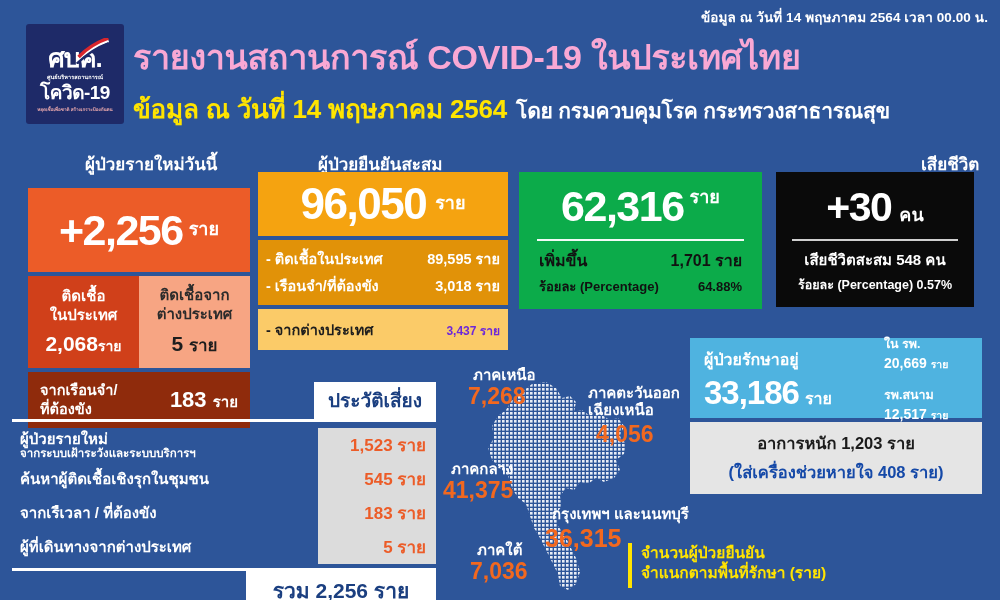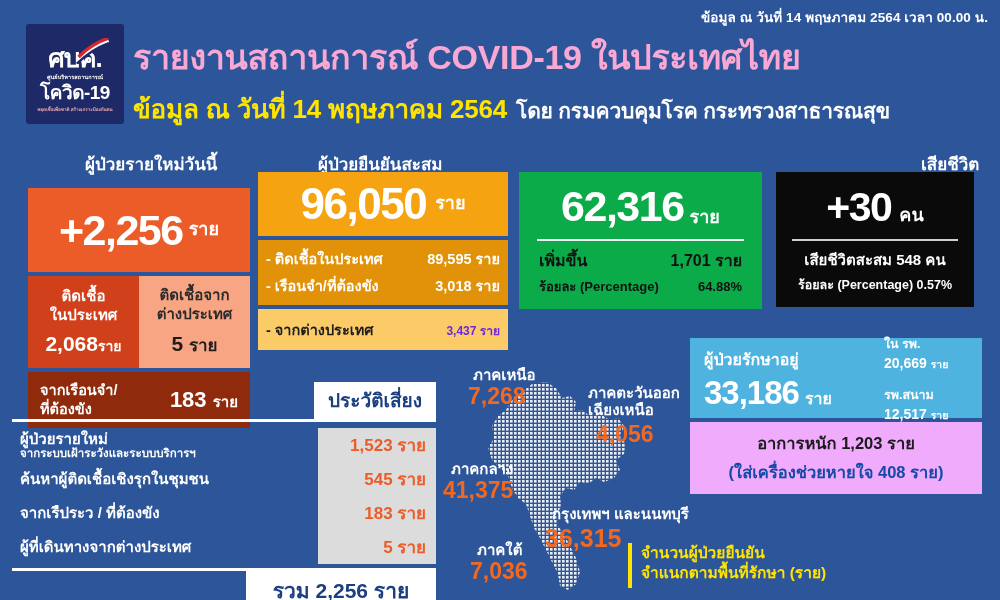--- a/index.html
+++ b/index.html
@@ -79,21 +79,21 @@
   .c2 .rows .r { display:flex; align-items:baseline; color:#fff; font-size:14.5px; font-weight:900; }
   .c2 .rows .r .t { flex:1; white-space:nowrap; }
   .c2 .rows .r .v { white-space:nowrap; }
   .c2 .rows .r + .r { margin-top:4px; }
   .c2 .abroad { margin-top:4px; background:#fbcb68; padding:9px 8px; display:flex; align-items:baseline; }
   .c2 .abroad .t { flex:1; color:#1d1d1d; font-size:14.5px; font-weight:900; }
   .c2 .abroad .v { color:#6d28d9; font-size:12px; font-weight:900; }
 
   
   .c3 { position:absolute; left:519px; top:172px; width:243px; background:#0cab4a; padding:10px 14px 12px 14px; }
-  .c3 .big { display:flex; align-items:flex-end; justify-content:center; gap:6px; }
+  .c3 .big { display:flex; align-items:flex-start; justify-content:center; gap:6px; }
   .c3 .big .n { color:#fff; font-size:43px; font-weight:900; letter-spacing:-1.5px; }
   .c3 .big .u { color:#fff; font-size:18px; font-weight:900; }
   .c3 .rule { height:2px; background:#ffffff; margin:8px 4px 7px 4px; opacity:.95; }
   .c3 .r { display:flex; align-items:baseline; color:#111; font-weight:900; padding:0 6px; }
   .c3 .r .t { flex:1; }
   .c3 .r1 { font-size:16px; }
   .c3 .r2 { font-size:13px; margin-top:3px; }
 
   
   .c4 { position:absolute; left:776px; top:172px; width:198px; background:#0a0a0a; padding:12px 12px 12px 12px; }
@@ -157,21 +157,21 @@
   .treat .top .left { flex:1; padding:9px 0 0 14px; }
   .treat .top .left .lbl { color:#ffffff; font-size:16px; font-weight:900; }
   .treat .top .left .num { display:flex; align-items:baseline; gap:6px; margin-top:2px; }
   .treat .top .left .num .n { color:#fff; font-size:33px; font-weight:900; letter-spacing:-1px; }
   .treat .top .left .num .u { color:#fff; font-size:16px; font-weight:900; }
   .treat .top .right { width:108px; padding:7px 0 6px 10px; display:flex; flex-direction:column; justify-content:center; }
   .treat .top .right .blk .t { color:#fff; font-size:12.5px; font-weight:900; }
   .treat .top .right .blk .v { color:#fff; font-size:14px; font-weight:900; margin-top:1px; }
   .treat .top .right .blk .v .u { font-size:10.5px; }
   .treat .top .right .sep { height:1px; background:#cfe9f6; margin:6px 4px 6px 0; }
-  .treat .bot { background:#f0abfc; margin-top:4px; padding:8px 10px 9px 10px; text-align:center; }
+  .treat .bot { background:#e5e5e5; margin-top:4px; padding:8px 10px 9px 10px; text-align:center; }
   .treat .bot .l1 { color:#1b1b1b; font-size:16.5px; font-weight:900; }
   .treat .bot .l2 { color:#1549a8; font-size:16.5px; font-weight:900; margin-top:3px; }
 </style>
 </head>
 <body>
 
 <div class="root">
 
   <div class="topdate">ข้อมูล ณ วันที่ 14 พฤษภาคม 2564 เวลา 00.00 น.</div>
 
@@ -291,21 +291,21 @@
 
       <div class="item">
         <div class="txt">
           <div class="l1">ค้นหาผู้ติดเชื้อเชิงรุกในชุมชน</div>
         </div>
         <div class="pill">545 ราย</div>
       </div>
 
       <div class="item">
         <div class="txt">
-          <div class="l1">จากเรืประว / ที่ต้องขัง</div>
+          <div class="l1">จากเรืเวลา / ที่ต้องขัง</div>
         </div>
         <div class="pill">183 ราย</div>
       </div>
 
       <div class="item">
         <div class="txt">
           <div class="l1">ผู้ที่เดินทางจากต่างประเทศ</div>
         </div>
         <div class="pill">5 ราย</div>
       </div>

